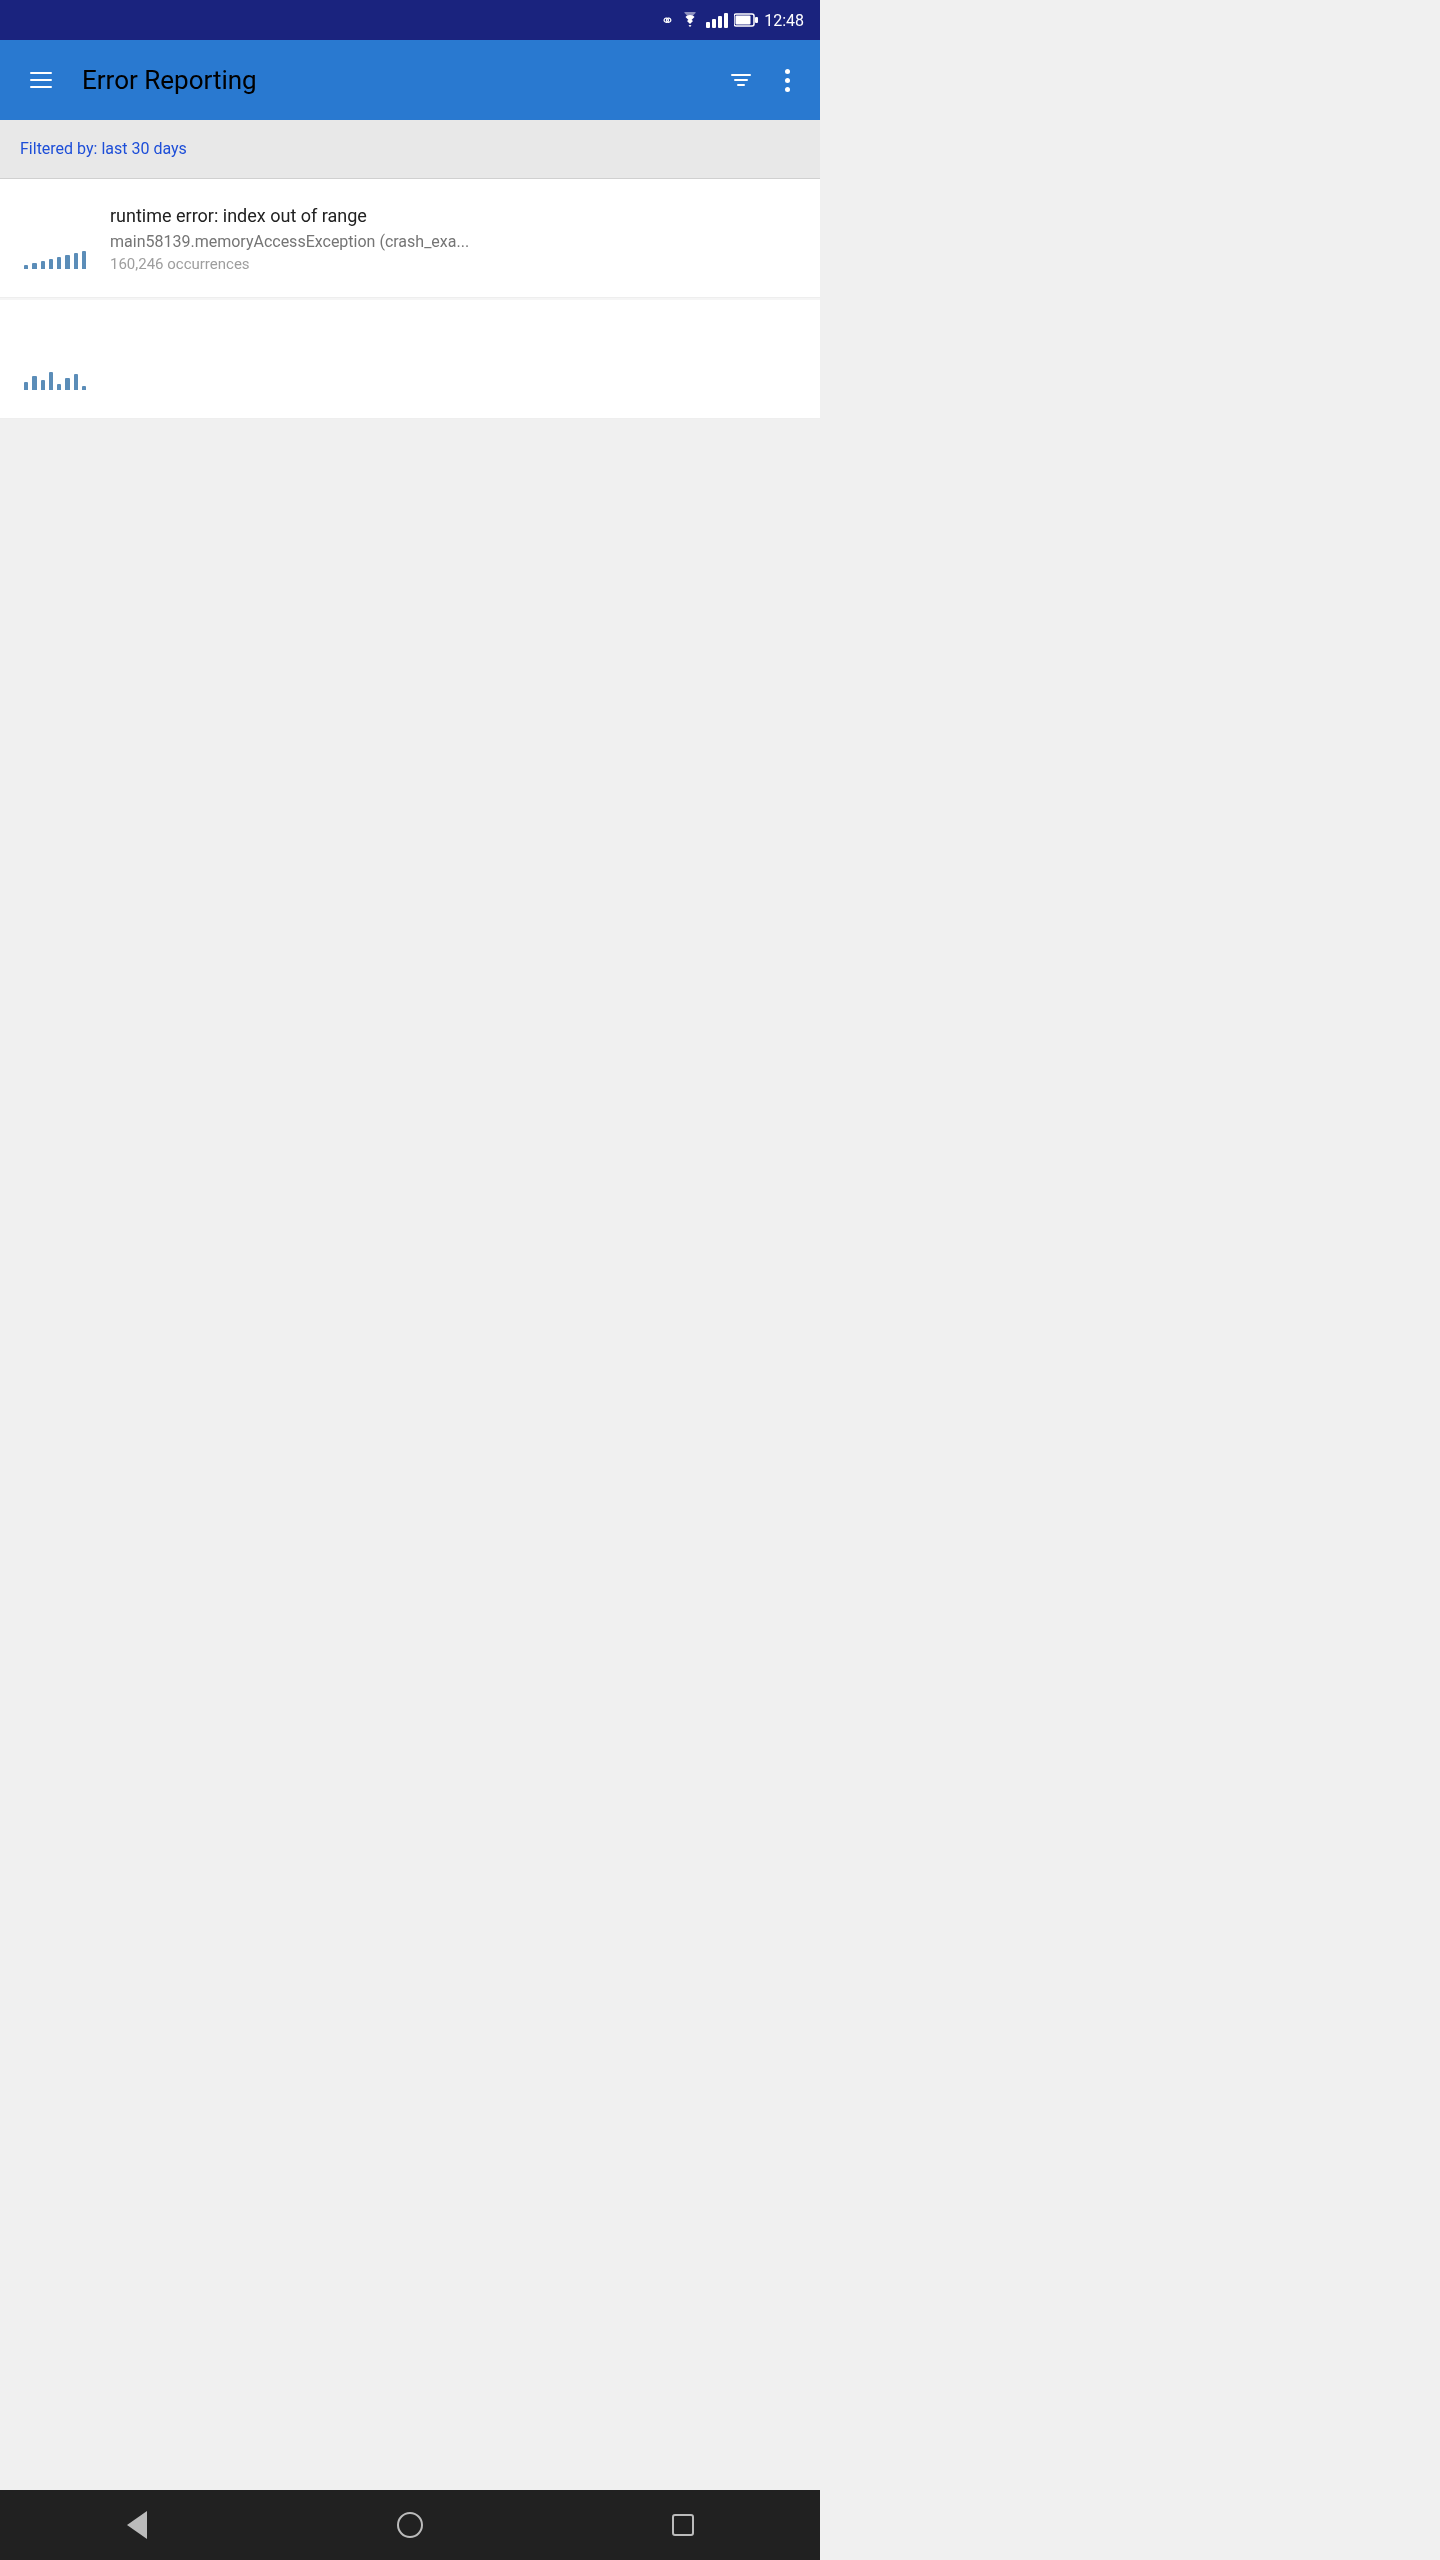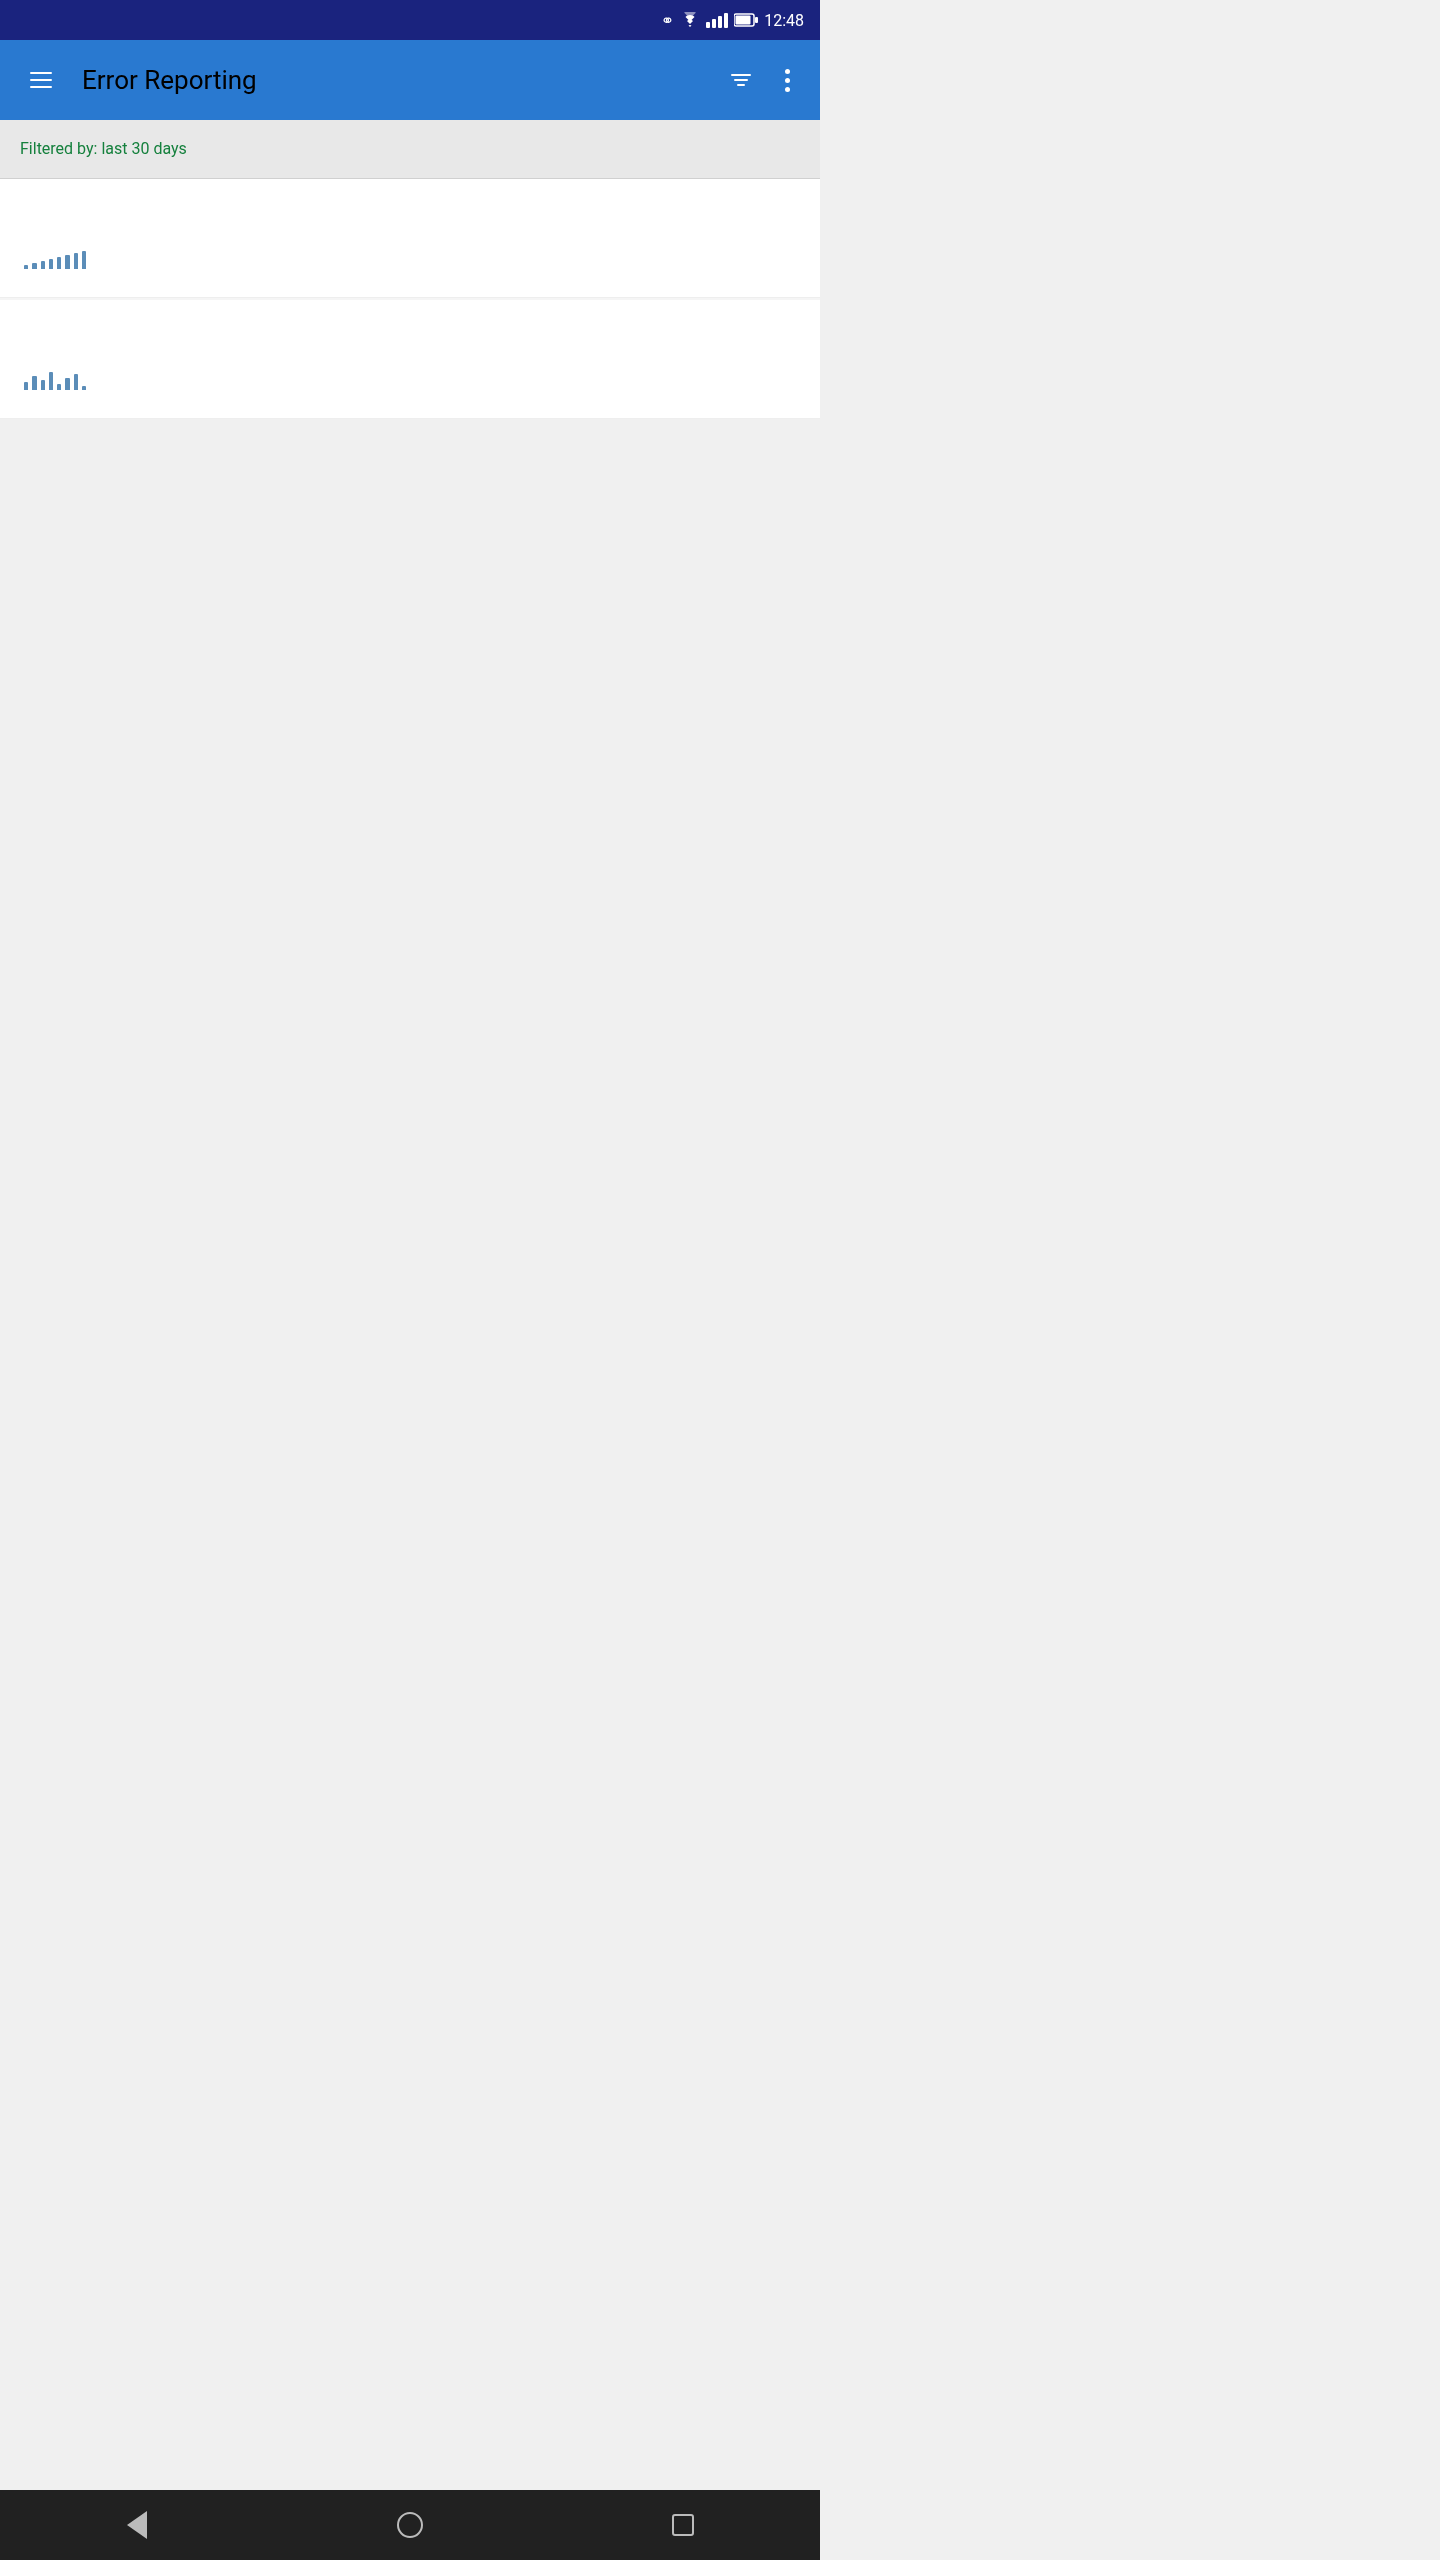--- a/index.html
+++ b/index.html
@@ -81,21 +81,21 @@
     }
 
     
     .filter-bar {
       background: #e8e8e8;
       padding: 16px 20px;
       border-bottom: 1px solid #d0d0d0;
     }
 
     .filter-text {
-      color: #15803d;
+      color: #1d4ed8;
       font-size: 16px;
       line-height: 1.6;
     }
 
     
     .error-list {
       background: #f5f5f5;
       flex: 1;
     }
 
@@ -328,20 +328,25 @@
       <div class="bar-chart">
         <div class="bar" style="height: 4px;"></div>
         <div class="bar" style="height: 6px;"></div>
         <div class="bar" style="height: 8px;"></div>
         <div class="bar" style="height: 10px;"></div>
         <div class="bar" style="height: 12px;"></div>
         <div class="bar" style="height: 14px;"></div>
         <div class="bar" style="height: 16px;"></div>
         <div class="bar" style="height: 18px;"></div>
       </div>
+      <div class="error-content">
+        <div class="error-title">runtime error: index out of range</div>
+        <div class="error-detail">main58139.memoryAccessException (crash_exa...</div>
+        <div class="error-occurrences">160,246 occurrences</div>
+      </div>
     </div>
     <div class="error-item">
       <div class="bar-chart">
         <div class="bar" style="height: 8px;"></div>
         <div class="bar" style="height: 14px;"></div>
         <div class="bar" style="height: 10px;"></div>
         <div class="bar" style="height: 18px;"></div>
         <div class="bar" style="height: 6px;"></div>
         <div class="bar" style="height: 12px;"></div>
         <div class="bar" style="height: 16px;"></div>

